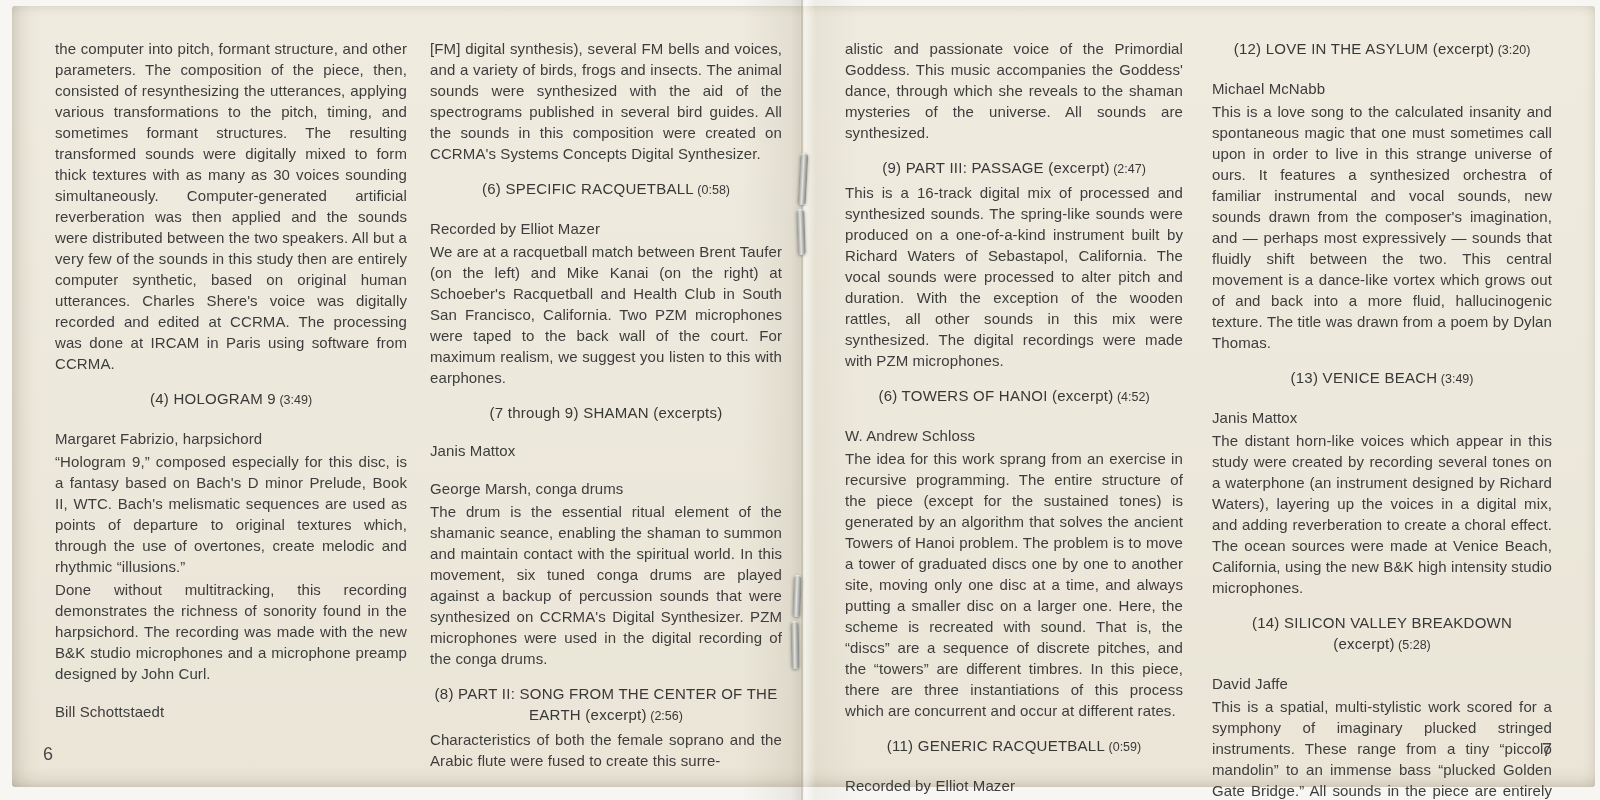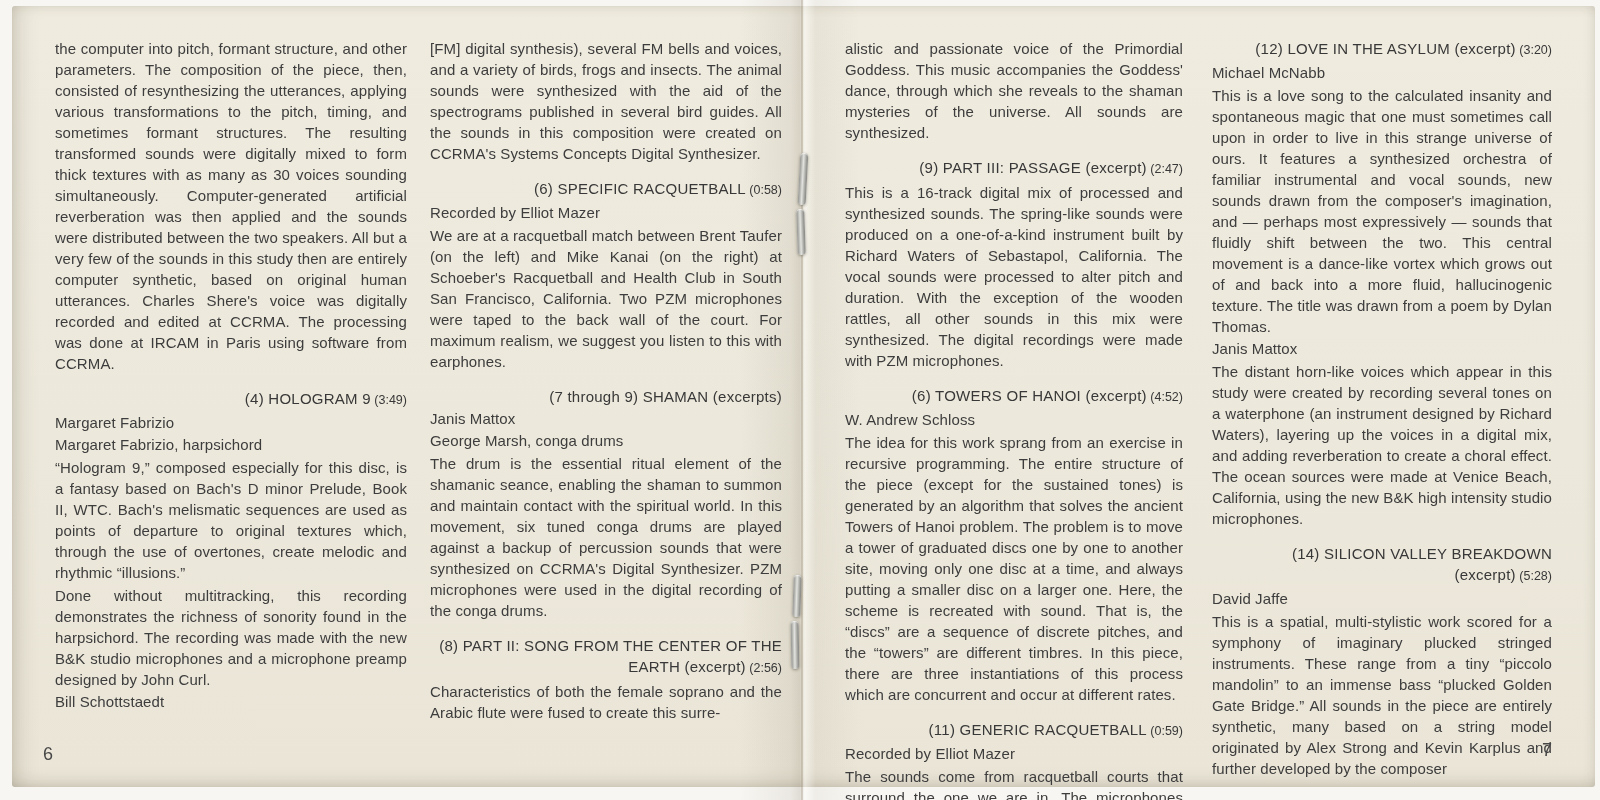--- a/index.html
+++ b/index.html
@@ -49,22 +49,22 @@
     font-size: 15px; line-height: 21px;
     letter-spacing: 0.1px;
   }
   .col-1 { left: 55px;   width: 352px; }
   .col-2 { left: 430px;  width: 352px; }
   .col-3 { left: 845px;  width: 338px; }
   .col-4 { left: 1212px; width: 340px; }
 
   .block { margin: 0; }
   .block.body { margin-top: 2px; text-align: justify; }
-  .block.heading { margin-top: 14px; text-align: right; color: #383838; letter-spacing: 0.25px; }
-  .block.byline { margin-top: 1px; text-align: left; }
+  .block.heading { margin-top: 14px; text-align: center; color: #383838; letter-spacing: 0.25px; }
+  .block.byline { margin-top: 17px; text-align: left; }
   .block.byline + .block.byline { }
   .block:first-child { margin-top: 0; }
   .heading .time { font-size: 12.5px; letter-spacing: 0; }
 
   .pageno {
     position: absolute; color: #474747; font-size: 18px;
   }
   .pageno-left  { left: 43px;  top: 744px; }
   .pageno-right { left: 1542px; top: 740px; }
 </style>
@@ -82,21 +82,20 @@
     <div class="staple-leg" style="left:797px; top:209px; height:46px; transform:rotate(-2deg);"></div>
   </div>
   <div>
     <div class="staple-leg" style="left:793px; top:575px; height:42px; transform:rotate(2deg);"></div>
     <div class="staple-leg" style="left:791px; top:621px; height:48px; transform:rotate(-1deg);"></div>
   </div>
 
   <div class="col col-1">
       <div class="block body">the computer into pitch, formant structure, and other parameters. The composition of the piece, then, consisted of resynthesizing the utterances, applying various transformations to the pitch, timing, and sometimes formant structures. The resulting transformed sounds were digitally mixed to form thick textures with as many as 30 voices sounding simultaneously. Computer-generated artificial reverberation was then applied and the sounds were distributed between the two speakers. All but a very few of the sounds in this study then are entirely computer synthetic, based on original human utterances. Charles Shere's voice was digitally recorded and edited at CCRMA. The processing was done at IRCAM in Paris using software from CCRMA.</div>
       <div class="block heading"><span>(4) HOLOGRAM 9</span><span class="time">&nbsp;(3:49)</span></div>
-      <div class="block byline">Margaret Fabrizio</div>
       <div class="block byline">Margaret Fabrizio, harpsichord</div>
       <div class="block body">“Hologram 9,” composed especially for this disc, is a fantasy based on Bach's D minor Prelude, Book II, WTC. Bach's melismatic sequences are used as points of departure to original textures which, through the use of overtones, create melodic and rhythmic “illusions.”</div>
       <div class="block body">Done without multitracking, this recording demonstrates the richness of sonority found in the harpsichord. The recording was made with the new B&amp;K studio microphones and a microphone preamp designed by John Curl.</div>
       <div class="block byline">Bill Schottstaedt</div>
     </div>
   <div class="col col-2">
       <div class="block body">[FM] digital synthesis), several FM bells and voices, and a variety of birds, frogs and insects. The animal sounds were synthesized with the aid of the spectrograms published in several bird guides. All the sounds in this composition were created on CCRMA's Systems Concepts Digital Synthesizer.</div>
       <div class="block heading"><span>(6) SPECIFIC RACQUETBALL</span><span class="time">&nbsp;(0:58)</span></div>
       <div class="block byline">Recorded by Elliot Mazer</div>
       <div class="block body">We are at a racquetball match between Brent Taufer (on the left) and Mike Kanai (on the right) at Schoeber's Racquetball and Health Club in South San Francisco, California. Two PZM microphones were taped to the back wall of the court. For maximum realism, we suggest you listen to this with earphones.</div>
@@ -115,20 +114,21 @@
       <div class="block byline">W. Andrew Schloss</div>
       <div class="block body">The idea for this work sprang from an exercise in recursive programming. The entire structure of the piece (except for the sustained tones) is generated by an algorithm that solves the ancient Towers of Hanoi problem. The problem is to move a tower of graduated discs one by one to another site, moving only one disc at a time, and always putting a smaller disc on a larger one. Here, the scheme is recreated with sound. That is, the “discs” are a sequence of discrete pitches, and the “towers” are different timbres. In this piece, there are three instantiations of this process which are concurrent and occur at different rates.</div>
       <div class="block heading"><span>(11) GENERIC RACQUETBALL</span><span class="time">&nbsp;(0:59)</span></div>
       <div class="block byline">Recorded by Elliot Mazer</div>
       <div class="block body">The sounds come from racquetball courts that surround the one we are in. The microphones were placed on the floor of the court, one in front, the other in the rear.</div>
     </div>
   <div class="col col-4">
       <div class="block heading"><span>(12) LOVE IN THE ASYLUM (excerpt)</span><span class="time">&nbsp;(3:20)</span></div>
       <div class="block byline">Michael McNabb</div>
       <div class="block body">This is a love song to the calculated insanity and spontaneous magic that one must sometimes call upon in order to live in this strange universe of ours. It features a synthesized orchestra of familiar instrumental and vocal sounds, new sounds drawn from the composer's imagination, and — perhaps most expressively — sounds that fluidly shift between the two. This central movement is a dance-like vortex which grows out of and back into a more fluid, hallucinogenic texture. The title was drawn from a poem by Dylan Thomas.</div>
+      <div class="block heading"><span>(13) VENICE BEACH</span><span class="time">&nbsp;(3:49)</span></div>
       <div class="block byline">Janis Mattox</div>
       <div class="block body">The distant horn-like voices which appear in this study were created by recording several tones on a waterphone (an instrument designed by Richard Waters), layering up the voices in a digital mix, and adding reverberation to create a choral effect. The ocean sources were made at Venice Beach, California, using the new B&amp;K high intensity studio microphones.</div>
       <div class="block heading"><span>(14) SILICON VALLEY BREAKDOWN (excerpt)</span><span class="time">&nbsp;(5:28)</span></div>
       <div class="block byline">David Jaffe</div>
       <div class="block body">This is a spatial, multi-stylistic work scored for a symphony of imaginary plucked stringed instruments. These range from a tiny “piccolo mandolin” to an immense bass “plucked Golden Gate Bridge.” All sounds in the piece are entirely synthetic, many based on a string model originated by Alex Strong and Kevin Karplus and further developed by the composer</div>
     </div>
 
   <div class="pageno pageno-left">6</div>
   <div class="pageno pageno-right">7</div>
 </div>

